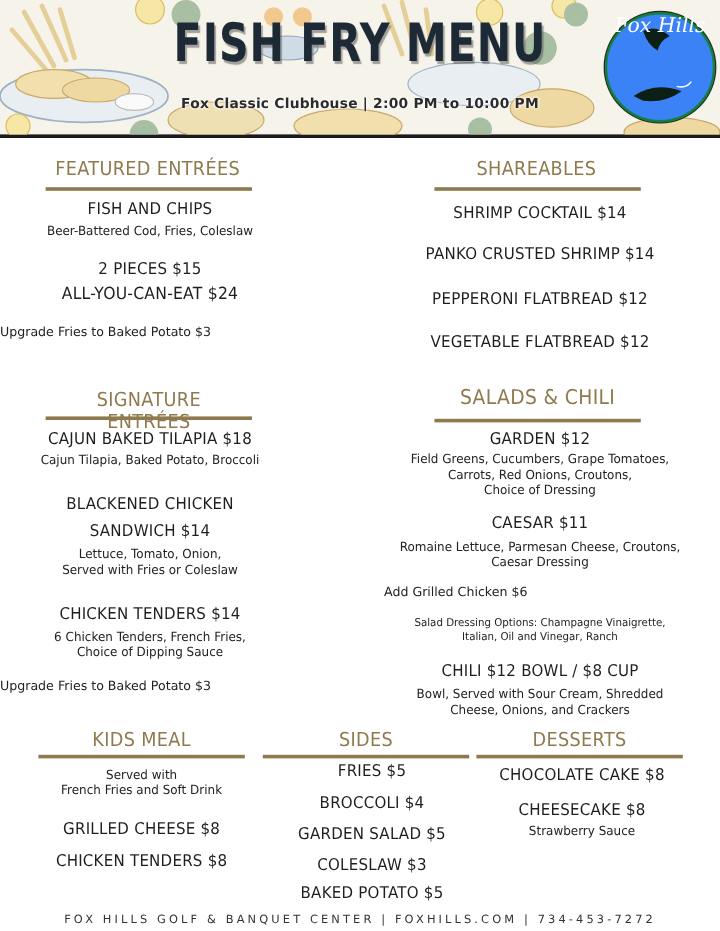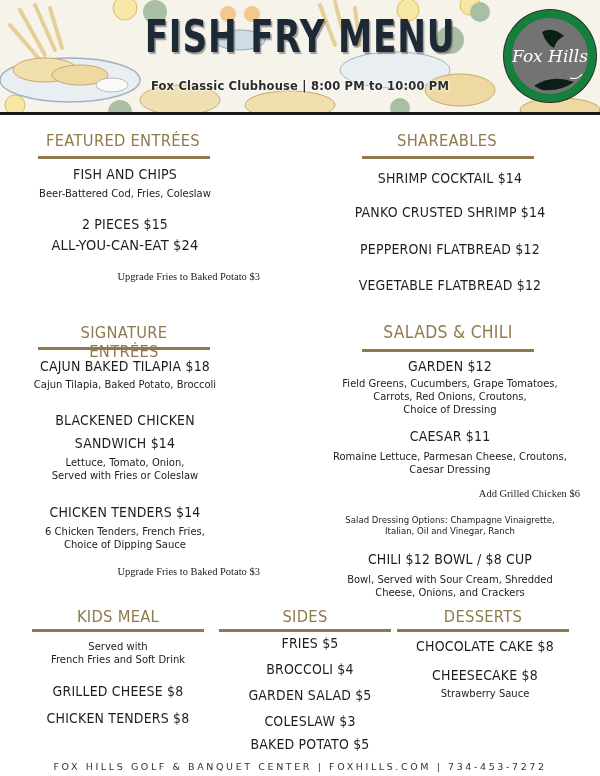--- a/index.html
+++ b/index.html
@@ -26,42 +26,42 @@
   .subline {
     position: absolute; left: 0; right: 0; text-align: center;
     font-family: "DejaVu Sans", sans-serif; font-weight: bold;
     font-size: 11.5px; color: #2b2b2b; letter-spacing: 0.2px;
     text-shadow: 0 0 3px #fff, 0 0 3px #fff;
   }
   .sub1 { top: 66px; }
   .sub2 { top: 79px; }
   .logo {
     position: absolute; left: 504px; top: 10px; width: 92px; height: 92px;
-    border-radius: 50%; background: #737373;
-    border: 8px solid #15803d;
+    border-radius: 50%; background: #3b82f6;
+    border: 2px solid #15803d;
     box-shadow: 0 0 0 1px #2a2a2a;
-    display: flex; align-items: center; justify-content: center;
+    display: flex; justify-content: center;
   }
   .logo-text {
     font-family: "DejaVu Serif", serif; font-style: italic;
     color: #ffffff; font-size: 17px; position: relative; z-index: 2;
   }
 
   
   .section-title {
     position: absolute; text-align: center;
     font-family: "DejaVu Sans", sans-serif; font-weight: normal;
     color: #8f7a4e; font-size: 16px; letter-spacing: 0.3px;
     transform: scaleX(0.92);
   }
   .rule { position: absolute; height: 3px; background: #8f7a4e; }
 
   .item { position: absolute; text-align: center; font-size: 13.5px; color: #1e1e1e; letter-spacing: 0.2px; transform: scaleX(0.93); }
   .desc { position: absolute; text-align: center; font-size: 10.5px; line-height: 13px; color: #222; transform: scaleX(0.95); }
-  .note { position: absolute; text-align: right; font-size: 10.5px; color: #222; font-family: Liberation Serif, serif; }
+  .note { position: absolute; text-align: left; font-size: 10.5px; color: #222; }
   .small { font-size: 9px; line-height: 12px; }
 
   .footer {
     position: absolute; left: 0; right: 0; top: 761px; text-align: center;
     font-size: 9.5px; letter-spacing: 2.6px; color: #333;
   }
 </style>
 </head>
 <body>
 
@@ -98,21 +98,21 @@
     <circle cx="228" cy="14" r="8" fill="#f1c98e"></circle>
     <circle cx="252" cy="14" r="8" fill="#f1c98e"></circle>
 
     <ellipse cx="180" cy="100" rx="40" ry="15" fill="#efe0b4" stroke="#c9a86a"></ellipse>
     <ellipse cx="290" cy="105" rx="45" ry="14" fill="#f1dfae" stroke="#c9a86a"></ellipse>
     <ellipse cx="395" cy="70" rx="55" ry="18" fill="#e9eef2" stroke="#9fb2c4"></ellipse>
     <ellipse cx="460" cy="90" rx="35" ry="16" fill="#efd9a2" stroke="#c9a86a"></ellipse>
     <ellipse cx="560" cy="110" rx="40" ry="12" fill="#efd9a2" stroke="#c9a86a"></ellipse>
   </svg>
   <div class="title">FISH FRY MENU</div>
-  <div class="subline sub2">Fox Classic Clubhouse | 8:00 PM to 10:00 PM</div>
+  <div class="subline sub2">Fox Classic Clubhouse | 2:00 PM to 10:00 PM</div>
   <div class="logo">
     <svg style="position:absolute;left:0;top:0" width="86" height="86" viewBox="0 0 86 86">
       <path d="M30 14 Q40 8 52 18 Q44 22 42 30 Q34 26 30 14 Z" fill="#0b1f15"></path>
       <path d="M22 68 Q40 56 62 64 Q48 74 30 72 Z" fill="#0b1f15"></path>
       <path d="M58 60 Q66 62 70 56" stroke="#ffffff" stroke-width="1.2" fill="none"></path>
     </svg>
     <span class="logo-text">Fox Hills</span>
   </div>
 </div>
 

